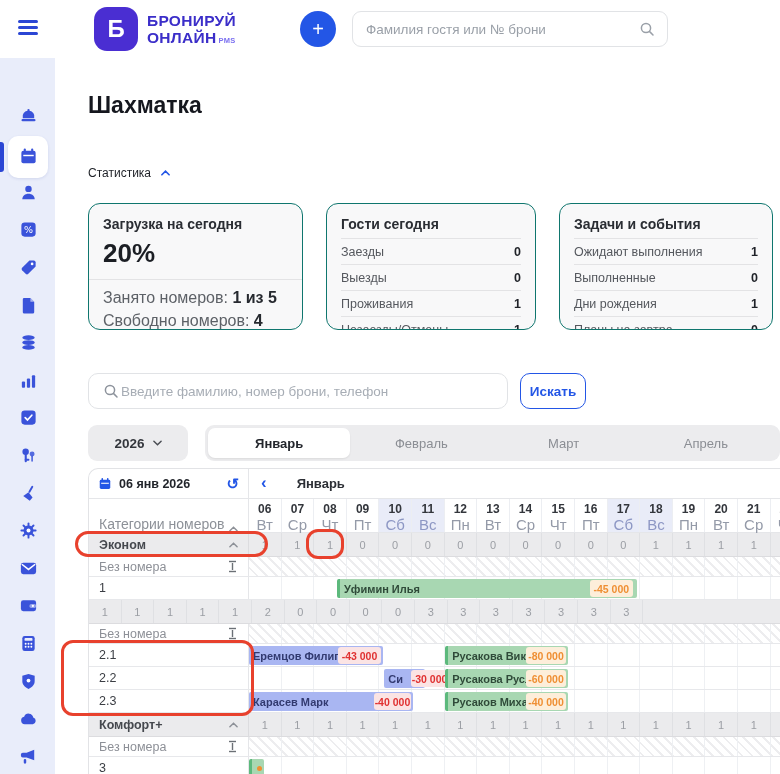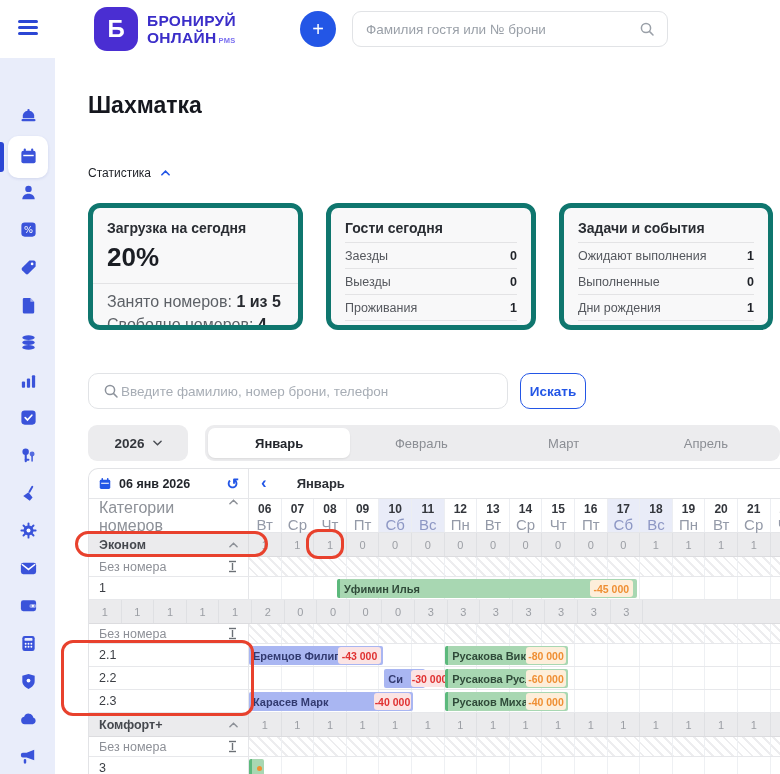--- a/index.html
+++ b/index.html
@@ -33,21 +33,21 @@
   .side-item.active { background:#fff; border-radius:10px; height:42px; box-shadow:0 1px 3px rgba(40,60,150,.12); }
   .active-bar { position:absolute; left:0; width:3.5px; height:30px; background:#2b46d4; border-radius:0 3px 3px 0; }
 
   
   .main { position:absolute; left:55px; top:58px; width:725px; bottom:0; background:#fff; }
   .page-title { position:absolute; left:33px; top:34px; font-size:23px; font-weight:bold; color:#15171e; }
   .stats-head { position:absolute; left:33px; top:108px; display:flex; align-items:center; gap:10px; cursor:pointer; }
   .stats-head .lbl { font-size:12px; font-weight:normal; color:#1d2026; }
 
   .cards { position:absolute; left:33px; top:145px; display:flex; gap:23px; }
-  .card { background:#f8f8f9; border:5px solid #0f766e; border-radius:12px; padding:12px 14px; height:127px; overflow:hidden; }
+  .card { background:#f8f8f9; border:1px solid #0f766e; border-radius:12px; padding:12px 14px; height:127px; overflow:hidden; }
   .card.c1 { width:215px; } .card.c2 { width:210px; } .card.c3 { width:214px; }
   .card-title { font-size:14px; font-weight:bold; color:#2a2d33; margin-bottom:6px; }
   .big-val { font-size:26px; font-weight:bold; color:#1b1e24; margin:2px 0 10px; }
   .c1 .divider { border-top:1px solid #e3e3e5; margin:0 -14px 9px; }
   .mini-line { font-size:16px; color:#5d6167; margin-bottom:5px; }
   .mini-line b { color:#26292f; }
   .kv-row { display:flex; justify-content:space-between; align-items:center; height:26px;
     border-top:1px solid #e3e3e5; font-size:12.5px; color:#55585e; }
   .kv-row .v { font-weight:bold; color:#1f2228; }
 
@@ -75,21 +75,21 @@
   .g-head1 .left { width:160px; flex:none; border-right:1px solid #e5e6e9; display:flex;
     align-items:center; padding:0 9px; gap:7px; }
   .gdate { font-size:12.5px; font-weight:bold; color:#23262c; flex:1; }
   .reset-ic { color:#2356e6; font-size:15px; font-weight:bold; cursor:pointer; }
   .g-head1 .right { flex:1; display:flex; align-items:center; }
   .back-ar { color:#2356e6; font-size:17px; font-weight:bold; padding:0 0 2px 12px; cursor:pointer; }
   .gmonth { font-size:13px; font-weight:bold; color:#2c2f35; margin-left:30px; }
 
   .g-head2 { display:flex; height:34px; border-bottom:1px solid #e5e6e9; }
   .g-head2 .left { width:160px; flex:none; border-right:1px solid #e5e6e9; display:flex;
-    align-items:flex-start; justify-content:space-between; padding:0 10px; font-size:16px; color:#8d9198; }
+    align-items:flex-end; justify-content:space-between; padding:0 10px; font-size:14px; color:#8d9198; }
   .days { flex:1; display:flex; }
   .day { width:32.6px; flex:none; text-align:center; padding-top:3px; border-right:1px solid #eceef2; cursor:pointer; }
   .day.wknd { background:#e9ecf8; }
   .day .n { font-size:12px; font-weight:bold; color:#33363c; line-height:14px; }
   .day .w { font-size:15px; color:#949aa8; }
   .day.wknd .w { color:#8d97c4; }
 
   .g-rows { }
   .grow { display:flex; border-bottom:1px solid #e7e8eb; }
   .grow .lab { width:160px; flex:none; border-right:1px solid #e5e6e9; display:flex;

